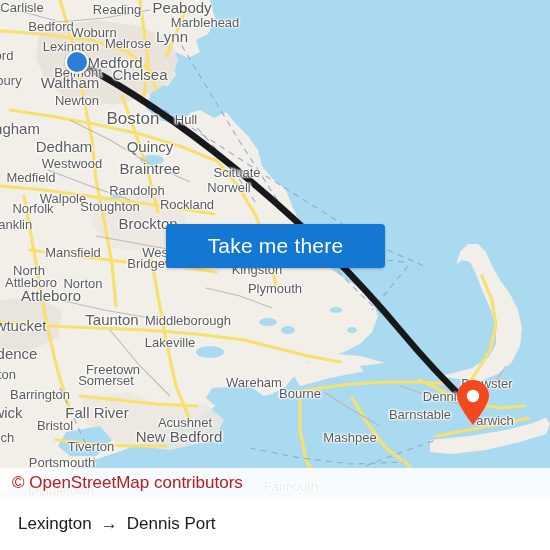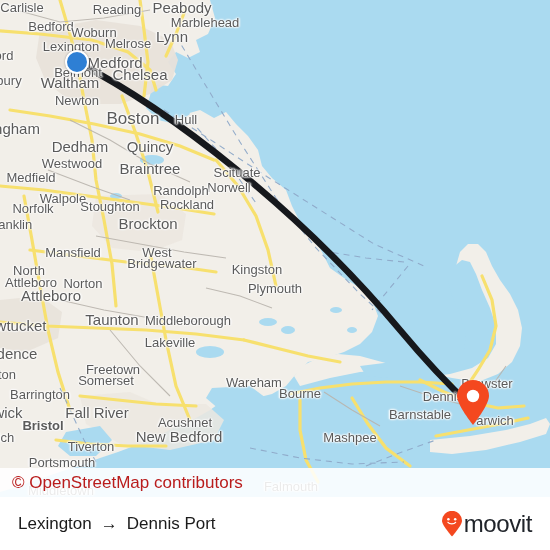--- a/index.html
+++ b/index.html
@@ -217,27 +217,27 @@
         <div class="lbl s3" style="left: 140px; top: 74px;">Chelsea</div>
         <div class="lbl s2" style="left: 78px; top: 72px;">Belmont</div>
         <div class="lbl s3" style="left: 70px; top: 82px;">Waltham</div>
         <div class="lbl s4" style="left: 133px; top: 90px; margin-top: 28px;">Boston</div>
         <div class="lbl s2" style="left: 77px; top: 100px;">Newton</div>
         <div class="lbl s2" style="left: 4px; top: 55px;">ord</div>
         <div class="lbl s2" style="left: 9px; top: 80px;">bury</div>
         <div class="lbl s3" style="left: 17px; top: 128px;">ngham</div>
         <div class="lbl s2" style="left: 186px; top: 119px;">Hull</div>
         <div class="lbl s3" style="left: 150px; top: 146px;">Quincy</div>
-        <div class="lbl s3" style="left: 64px; top: 146px; margin-left: 16px;">Dedham</div>
+        <div class="lbl s3" style="left: 64px; top: 146px;">Dedham</div>
         <div class="lbl s2" style="left: 72px; top: 163px;">Westwood</div>
         <div class="lbl s3" style="left: 150px; top: 168px;">Braintree</div>
         <div class="lbl s2" style="left: 237px; top: 172px;">Scituate</div>
         <div class="lbl s2" style="left: 31px; top: 177px;">Medfield</div>
         <div class="lbl s2" style="left: 229px; top: 187px;">Norwell</div>
-        <div class="lbl s2" style="left: 137px; top: 190px; margin-left: 44px;">Randolph</div>
+        <div class="lbl s2" style="left: 137px; top: 190px;">Randolph</div>
         <div class="lbl s2" style="left: 63px; top: 198px;">Walpole</div>
         <div class="lbl s2" style="left: 187px; top: 204px;">Rockland</div>
         <div class="lbl s2" style="left: 33px; top: 208px;">Norfolk</div>
         <div class="lbl s2" style="left: 110px; top: 206px;">Stoughton</div>
         <div class="lbl s2" style="left: 13px; top: 224px;">ranklin</div>
         <div class="lbl s3" style="left: 148px; top: 223px;">Brockton</div>
         <div class="lbl s2" style="left: 73px; top: 252px;">Mansfield</div>
         <div class="lbl s2" style="left: 157px; top: 252px;">West</div>
         <div class="lbl s2" style="left: 162px; top: 263px;">Bridgewater</div>
         <div class="lbl s2" style="left: 29px; top: 270px;">North</div>
@@ -255,58 +255,50 @@
         <div class="lbl s2" style="left: 7px; top: 374px;">ton</div>
         <div class="lbl s2" style="left: 106px; top: 380px;">Somerset</div>
         <div class="lbl s2" style="left: 254px; top: 382px;">Wareham</div>
         <div class="lbl s2" style="left: 300px; top: 393px;">Bourne</div>
         <div class="lbl s2" style="left: 487px; top: 383px;">Brewster</div>
         <div class="lbl s2" style="left: 443px; top: 396px;">Dennis</div>
         <div class="lbl s2" style="left: 40px; top: 394px;">Barrington</div>
         <div class="lbl s2" style="left: 409px; top: 414px; padding-left: 22px;">Barnstable</div>
         <div class="lbl s2" style="left: 495px; top: 420px;">arwich</div>
         <div class="lbl s3" style="left: 97px; top: 412px;">Fall River</div>
-        <div class="lbl s2" style="left: 43px; top: 425px; font-weight: bold;">Bristol</div>
+        <div class="lbl s2" style="left: 55px; top: 425px;">Bristol</div>
         <div class="lbl s2" style="left: 185px; top: 422px;">Acushnet</div>
         <div class="lbl s3" style="left: 8px; top: 412px;">wick</div>
         <div class="lbl s2" style="left: 350px; top: 437px;">Mashpee</div>
         <div class="lbl s2" style="left: 91px; top: 446px;">Tiverton</div>
         <div class="lbl s3" style="left: 179px; top: 436px;">New Bedford</div>
         <div class="lbl s2" style="left: 6px; top: 437px;">ich</div>
         <div class="lbl s2" style="left: 62px; top: 462px;">Portsmouth</div>
         <div class="lbl s2" style="left: 291px; top: 486px;">Falmouth</div>
         <div class="lbl s2" style="left: 61px; top: 490px;">Middletown</div>
       </div>
 
     <div class="origin-dot" style="left:77px; top:62px;" title=""></div>
 
     <div class="dest-pin" style="left:473px; top:430px;">
       <svg width="34" height="46" viewBox="0 0 34 46">
         <path d="M17,45 C17,45 33,25 33,16 A16,16 0 1 0 1,16 C1,25 17,45 17,45 Z" fill="#f4481f"></path>
         <circle cx="17" cy="16" r="6.2" fill="#ffffff"></circle>
       </svg>
     </div>
 
+    <button class="cta">Take me there</button>
 
     <div class="attrib-strip">
       <span class="attrib-text">© OpenStreetMap contributors</span>
     </div>
   </div>
 
   <div class="footer">
     <div class="route-summary">
       <span class="place">Lexington</span>
       <span class="arrow">→</span>
       <span class="place">Dennis Port</span>
     </div>
 
-    <div class="brand">
-      <svg width="22" height="26" viewBox="0 0 22 26">
-        <path d="M11,25.5 C11,25.5 21,14.5 21,9.8 A10,10 0 1 0 1,9.8 C1,14.5 11,25.5 11,25.5 Z" fill="#f4481f"></path>
-        <circle cx="7.4" cy="8.2" r="1.25" fill="#ffffff"></circle>
-        <circle cx="14.2" cy="8.2" r="1.25" fill="#ffffff"></circle>
-        <path d="M7,11.4 C8.4,13.4 13.2,13.4 14.6,11.4" stroke="#ffffff" stroke-width="1.3" fill="none" stroke-linecap="round"></path>
-      </svg>
-      <span class="brand-word">moovit</span>
-    </div>
   </div>
 
 </div>
 
 </body></html>

